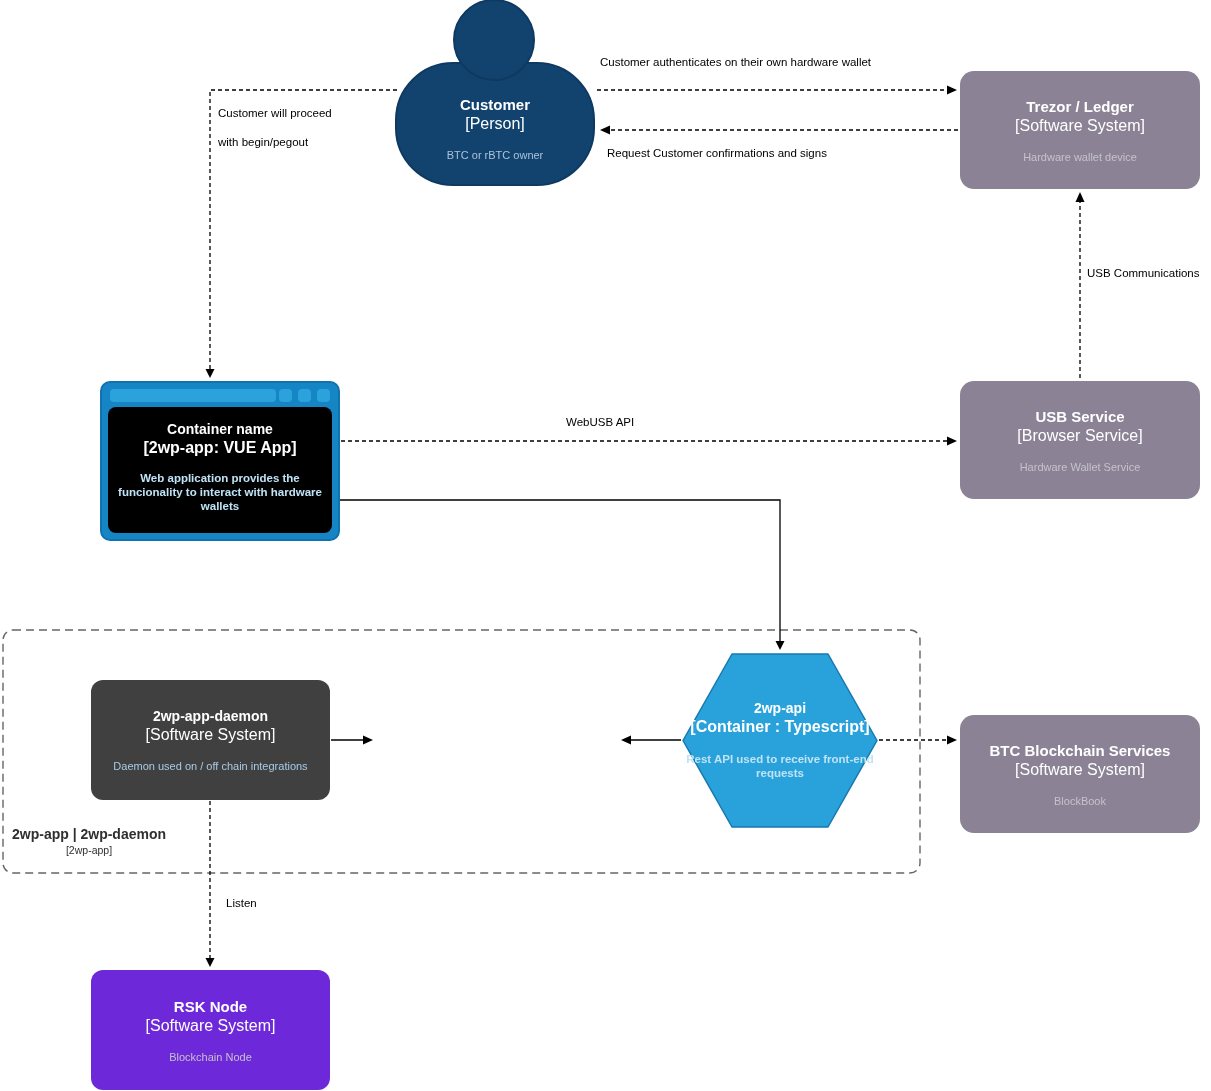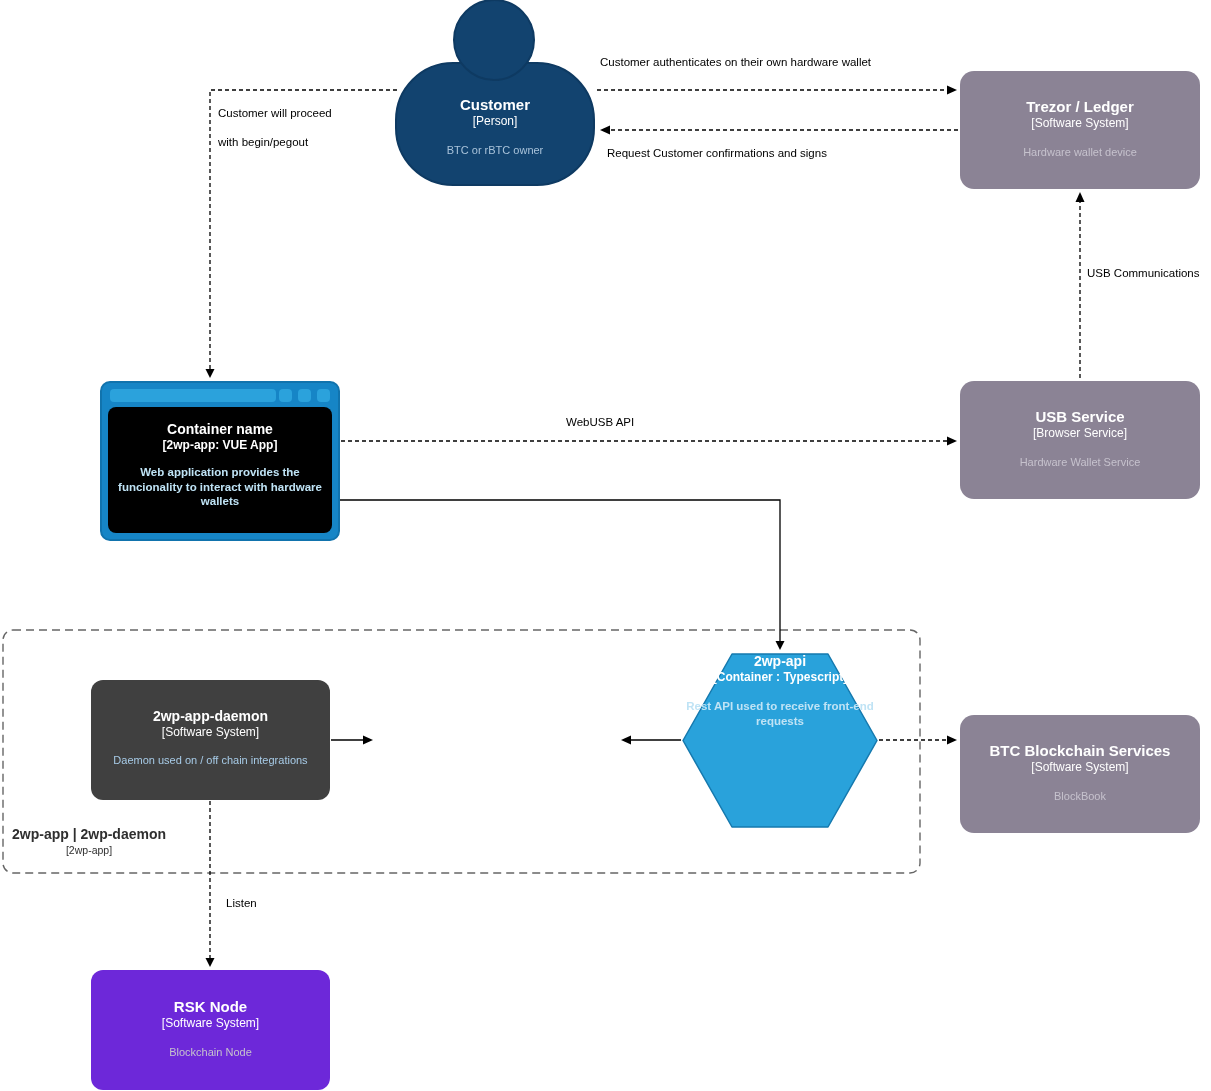--- a/index.html
+++ b/index.html
@@ -1,21 +1,21 @@
 <!DOCTYPE html>
 <html><head>
 <meta charset="utf-8">
 <style>
   * { box-sizing: border-box; margin: 0; padding: 0; }
   body { background: #ffffff; font-family: "Liberation Sans", sans-serif; }
   .canvas { position: relative; width: 1211px; height: 1091px; background: #fff; overflow: hidden; }
   .wires { position: absolute; left: 0; top: 0; width: 1211px; height: 1091px; pointer-events: none; z-index: 1; }
   .node { position: absolute; z-index: 2; text-align: center; }
   .node-title { font-weight: bold; font-size: 15px; color: #ffffff; line-height: 1.2; }
-  .node-sub { font-size: 12px; color: #ffffff; line-height: 1.3; }
+  .node-sub { font-size: 16px; color: #ffffff; line-height: 1.3; }
   .node-sub.bold { font-weight: bold; }
   .node-desc { font-size: 11px; margin-top: 14px; line-height: 1.25; }
 
   
   .sys { width: 240px; height: 118px; border-radius: 14px; background: #8b8395; padding-top: 27px; }
   .sys .node-desc { color: #c6c2cd; }
 
   
   .person-head { position: absolute; left: 453px; top: -1px; width: 82px; height: 82px;
                  border-radius: 50%; background: #12436f; border: 2px solid #0e3a62; z-index: 3; }
@@ -45,21 +45,21 @@
   
   .cyl { left: 375px; top: 683px; width: 243px; height: 117px; }
   .cyl svg { position: absolute; left: 0; top: 0; }
   .cyl-text { position: relative; padding-top: 34px; }
   .cyl .node-title { font-size: 14px; }
   .cyl .node-desc { color: #bfe3f5; font-weight: bold; font-size: 11.5px; margin-top: 11px; }
 
   
   .hex { left: 682px; top: 653px; width: 196px; height: 175px; }
   .hex svg { position: absolute; left: 0; top: 0; }
-  .hex-text { position: relative; }
+  .hex-text { position: relative; padding-top: 47px; }
   .hex .node-title { font-size: 14px; }
   .hex .node-desc { color: #bfe3f5; font-weight: bold; font-size: 11.5px; margin-top: 14px; padding: 0 2px; }
 
   
   .rsk { left: 91px; top: 970px; width: 239px; height: 120px; border-radius: 12px;
          background: #6d28d9; padding-top: 28px; }
   .rsk .node-desc { color: #c6c2cd; }
 
   
   .edge-label { position: absolute; z-index: 2; font-size: 11.5px; color: #000; white-space: nowrap; }

